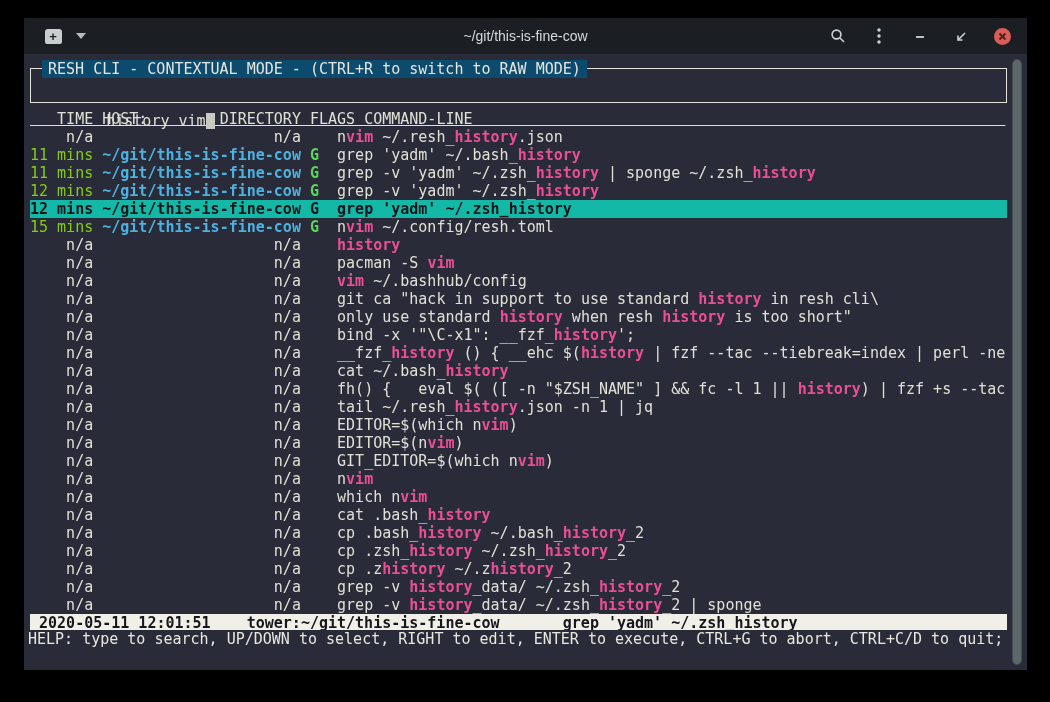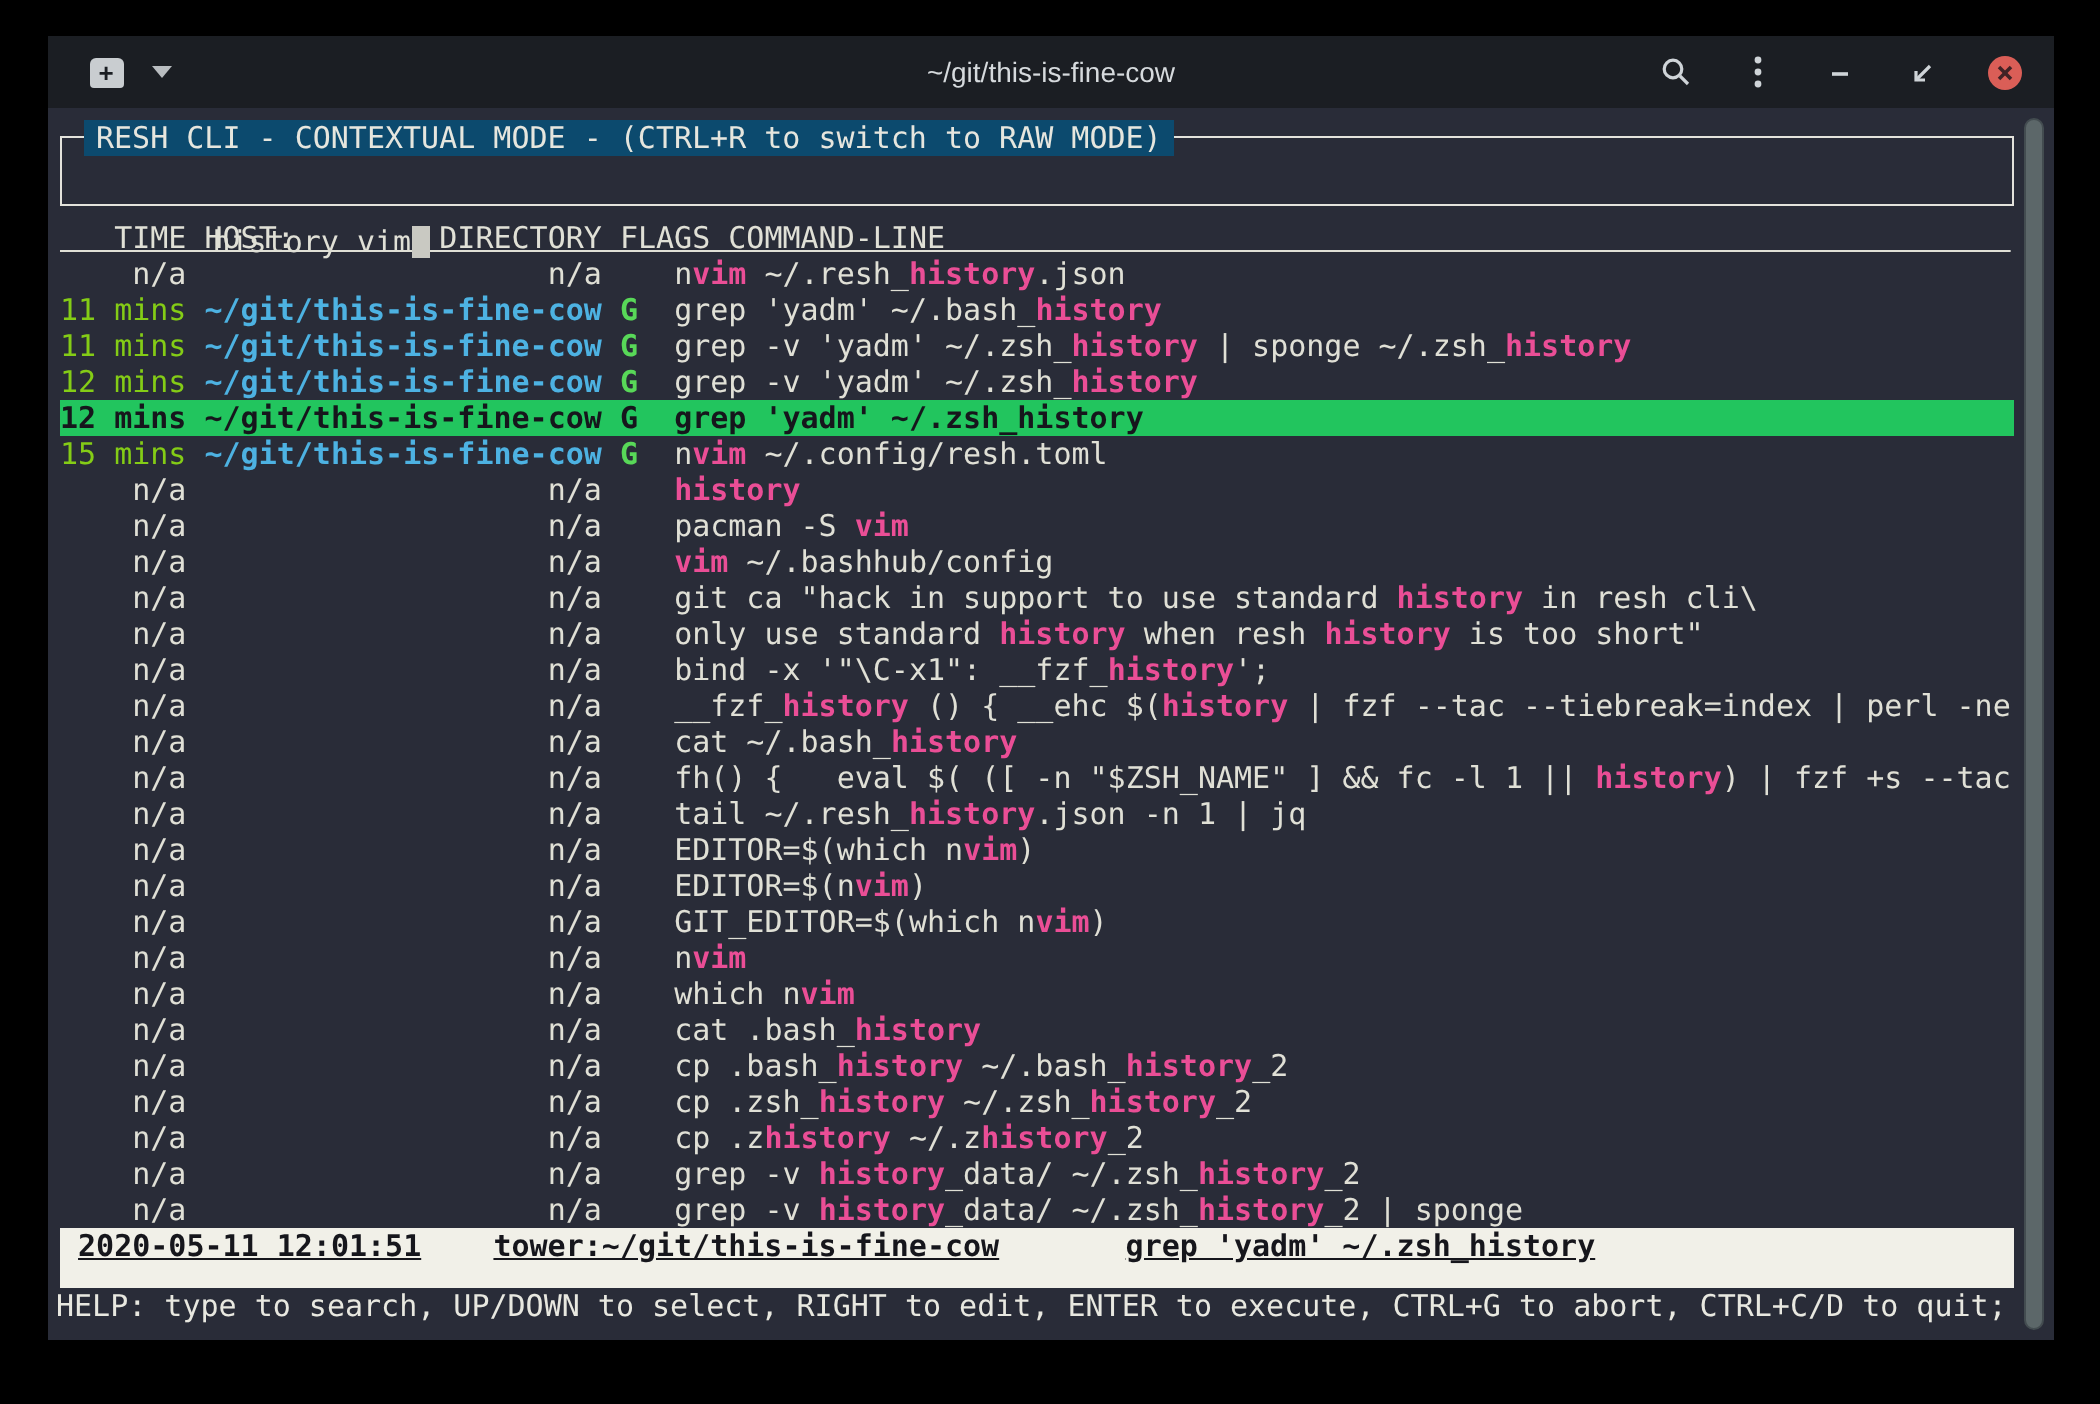--- a/index.html
+++ b/index.html
@@ -44,26 +44,26 @@
   .cursor-block { display:inline-block; width:9px; height:16px; background:#c9c9c2; vertical-align:-3px; }
   
   #listheader { margin-top:7px; white-space:pre; overflow:hidden; }
   #listheader span { text-decoration:underline; }
   
   .row { height:18px; white-space:pre; overflow:hidden; }
   .t-yellow { color:#84cc16; }
   .t-blue   { color:#4db2e2; font-weight:bold; }
   .t-green  { color:#58d858; font-weight:bold; }
   .hl       { color:#ea4e96; font-weight:bold; }
-  .row.selected { background:#22c55e; font-weight:bold; }
+  .row.selected { background:#14b8a6; font-weight:bold; }
   .row.selected span { color:#16161c !important; font-weight:bold; }
   
   #statusbar {
-    height:30px; background:#f1f0e8; color:#16161c; font-weight:bold;
-    white-space:pre; overflow:hidden;text-decoration:underline;
+    height:16px; background:#f1f0e8; color:#16161c; font-weight:bold;
+    white-space:pre; overflow:hidden;
   }
   #statusbar .gap4 { margin-left:4ch; } #statusbar .gap7 { margin-left:7ch; }
   #statusbar .lead { padding-left:1ch; }
   #helpline { height:18px; white-space:pre; color:#e8e8e0; margin-left:-2px; }
 </style>
 </head>
 <body>
 
 <div id="window">
 

